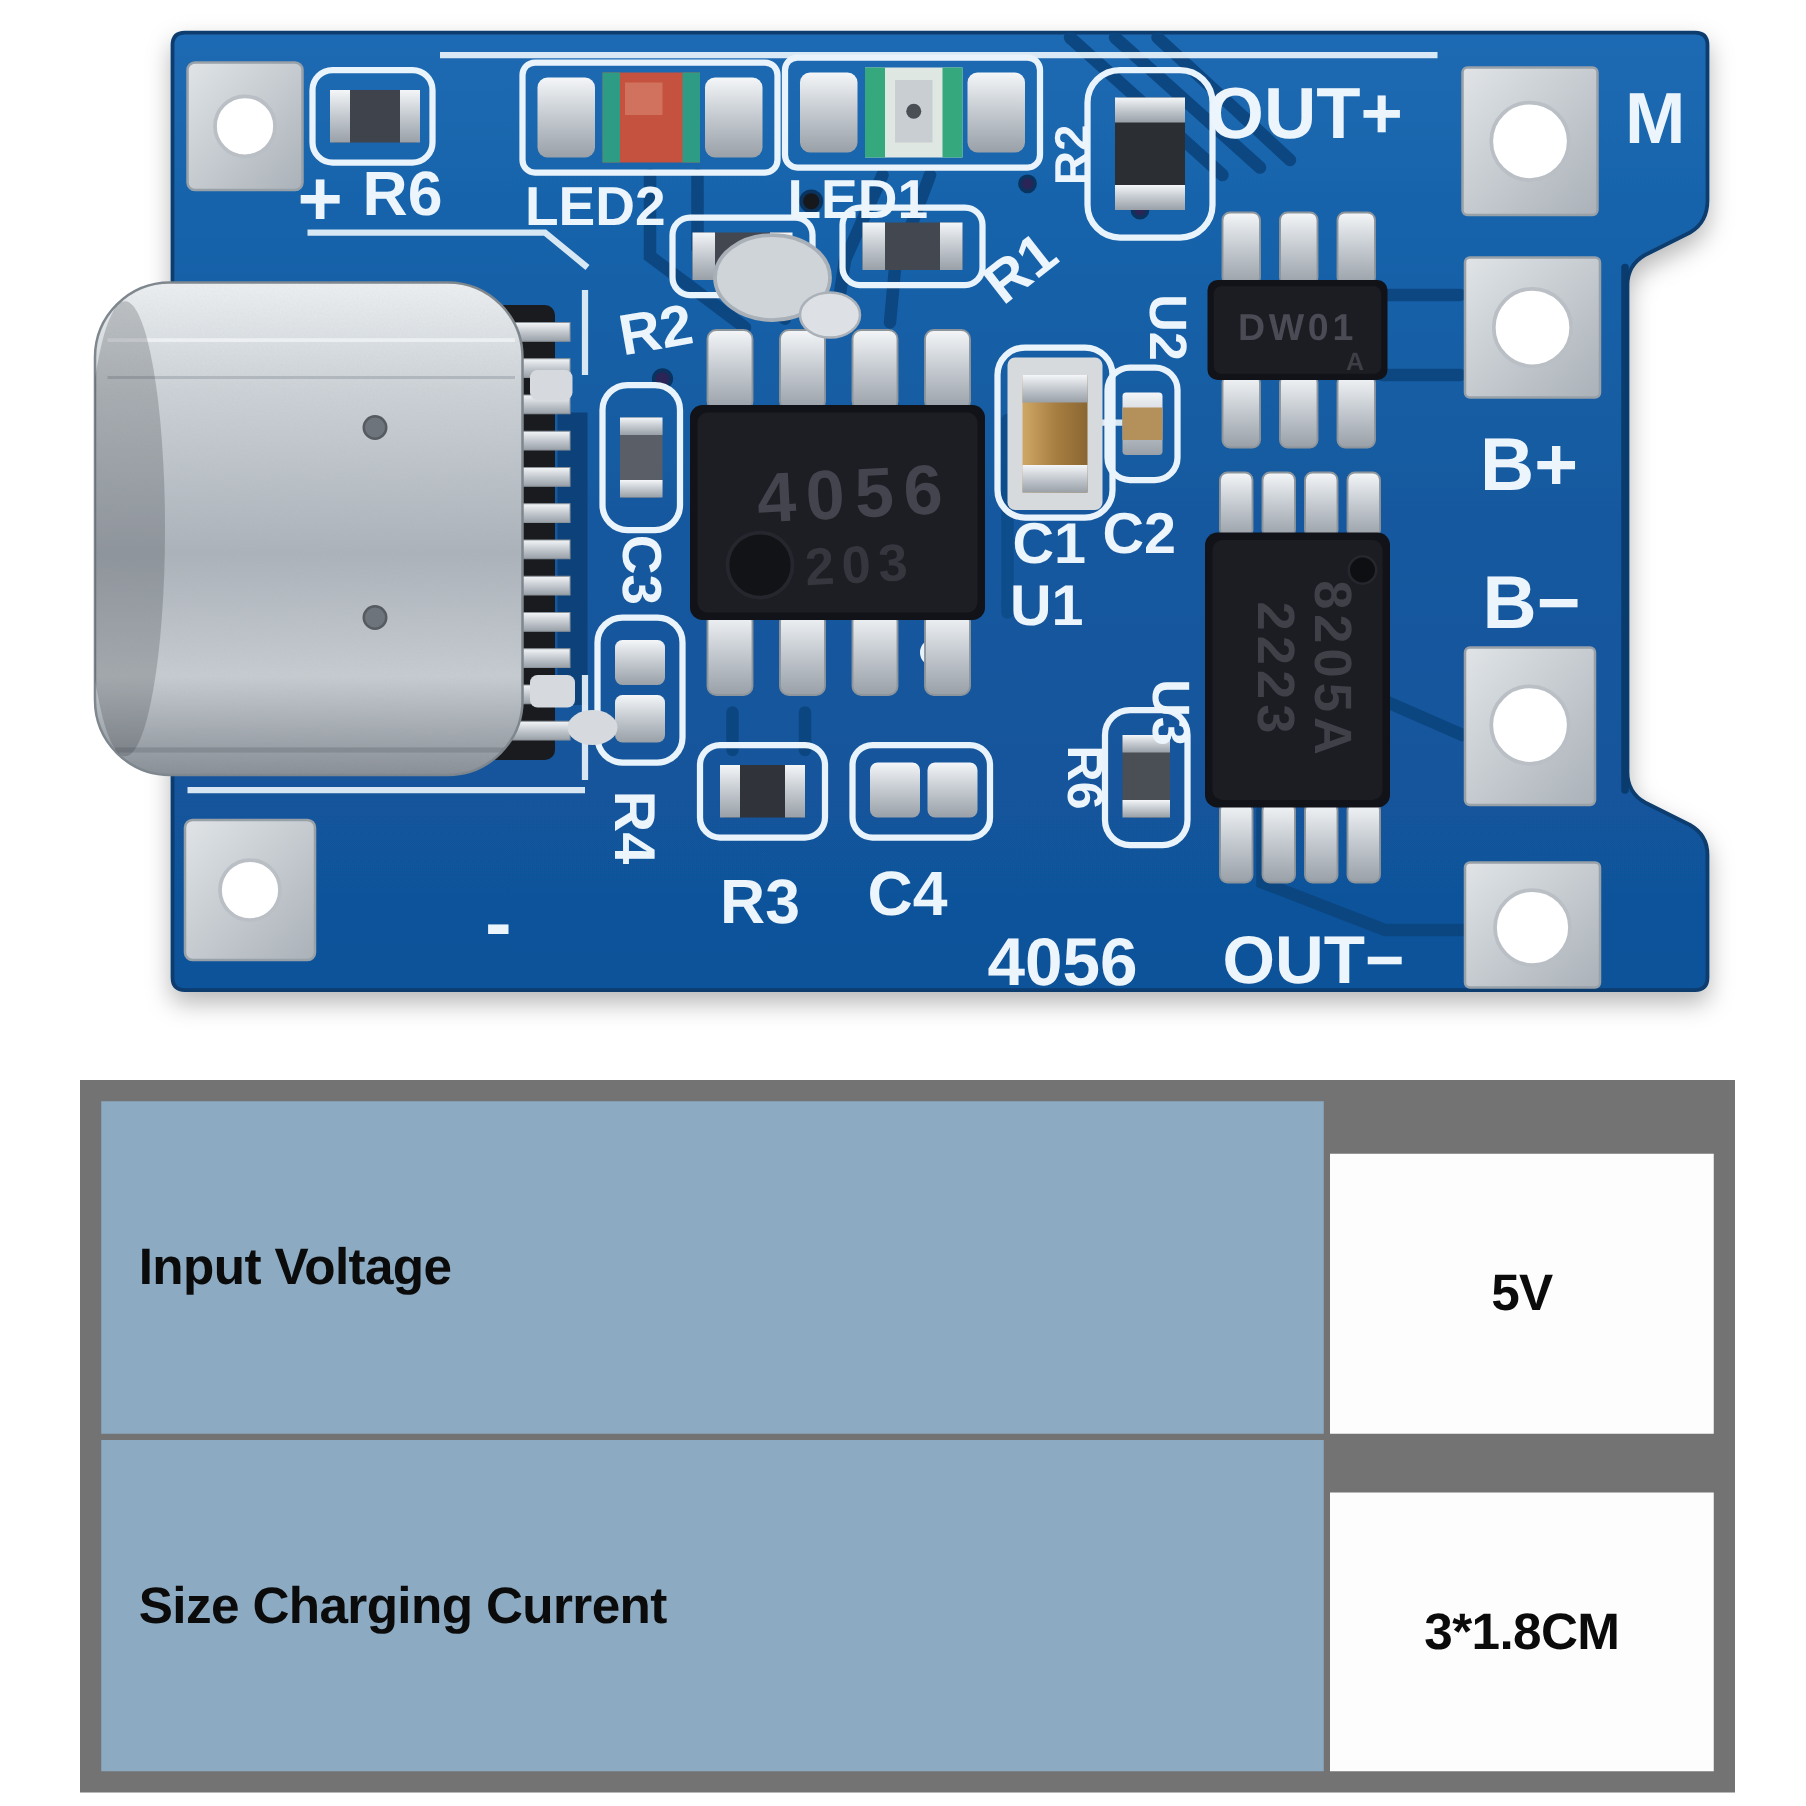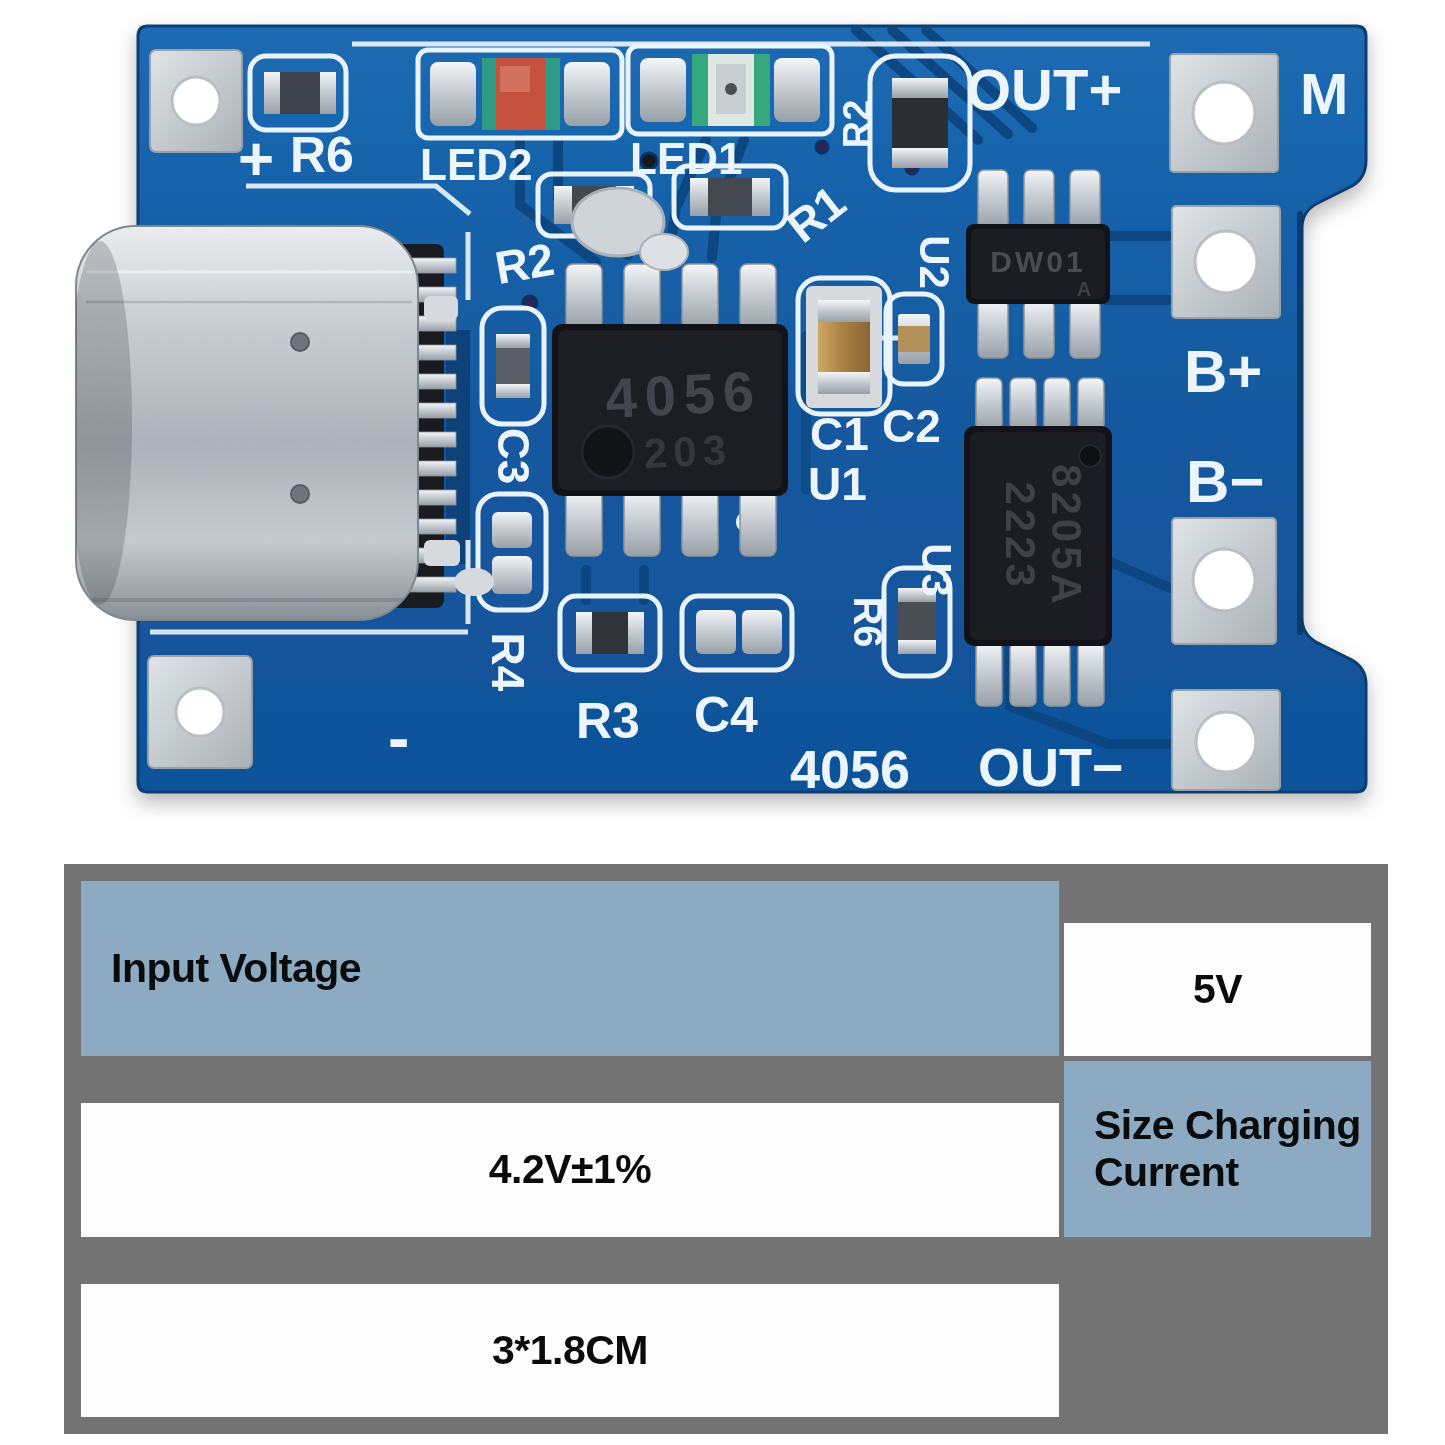--- a/index.html
+++ b/index.html
@@ -335,21 +335,20 @@
       <text class="silk" x="1186" y="502" font-size="60">B−</text>
       <text class="silk" x="388" y="760" font-size="64">-</text>
     </g>
   </g>
 </svg>
 
 <div class="spec-table">
   <div class="tcell tlabel">Input Voltage</div>
   <div class="tcell tvalue">5V</div>
 
-  <div class="tcell tvalue">4.2V±1%</div>
 
   <div class="tcell tlabel">Size Charging Current</div>
 
 
 
   <div class="tcell tvalue">3*1.8CM</div>
 </div>
 
 </div>
 

